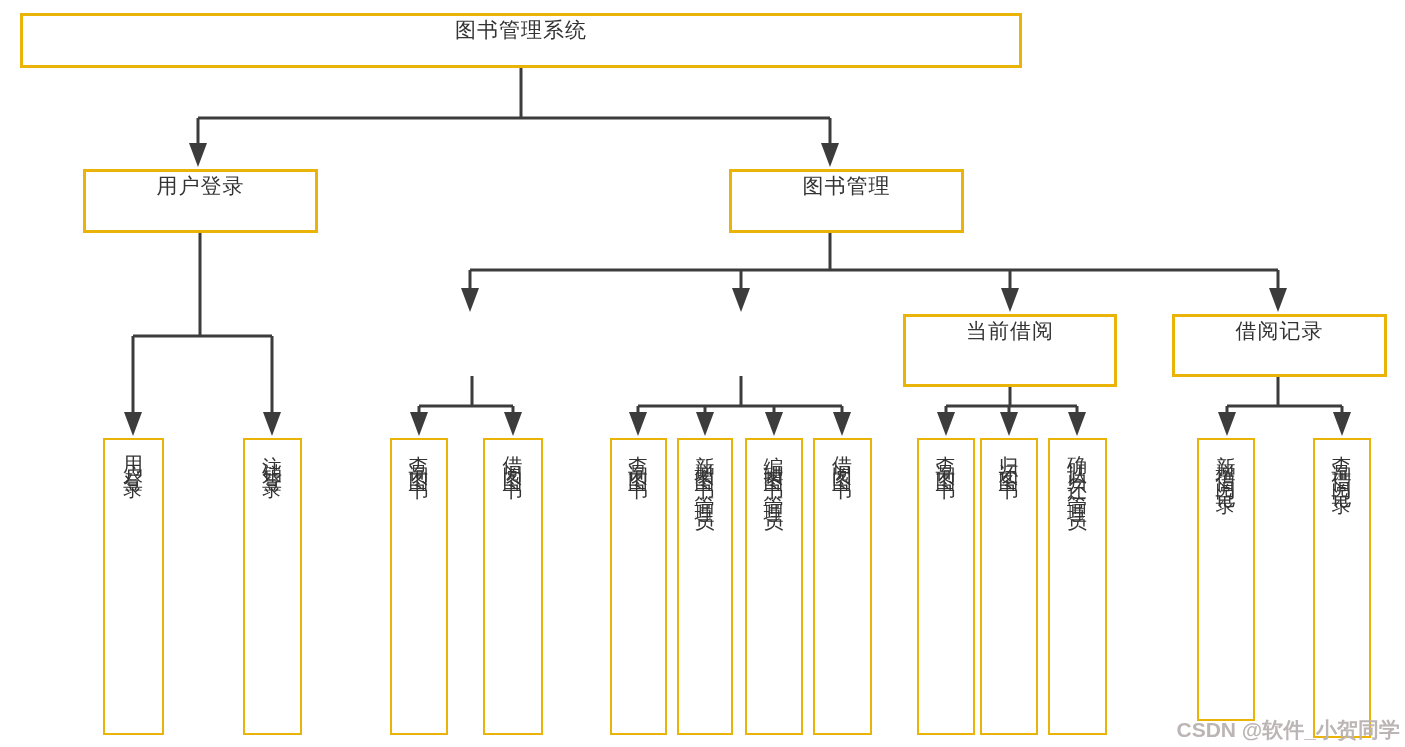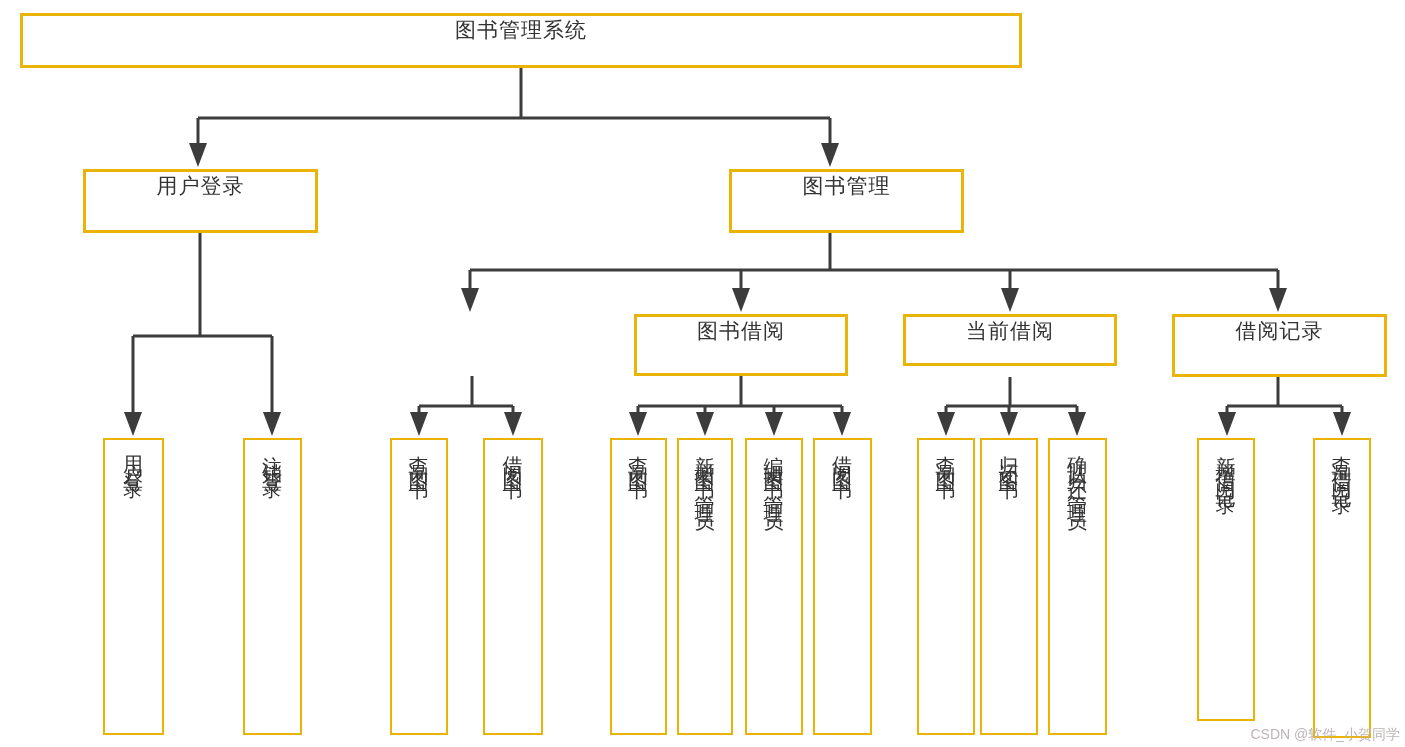--- a/index.html
+++ b/index.html
@@ -41,23 +41,24 @@
     font-size: 20px;
     letter-spacing: 8px;
     line-height: 1;
     white-space: nowrap;
   }
   #watermark {
     position: absolute;
     right: 5px;
     bottom: 3px;
     z-index: 2;
-    font-size: 14px;
+    font-size: 21px;
     color: #bcb5b5;
     white-space: nowrap;
+    font-weight: bold;
   }
 </style>
 </head>
 <body>
 
 <div id="stage">
 
   <svg id="connectors" viewBox="0 0 1405 747" xmlns="http://www.w3.org/2000/svg">
     <path fill="none" stroke="#3c3c3c" stroke-width="3" d="
       M521 68 V118
@@ -121,24 +122,21 @@
     <span class="hlabel">图书管理系统</span>
   </div>
 
   <div class="box" style="left:83px; top:169px; width:235px; height:64px;">
     <span class="hlabel">用户登录</span>
   </div>
   <div class="box" style="left:729px; top:169px; width:235px; height:64px;">
     <span class="hlabel">图书管理</span>
   </div>
 
-  <div class="box" style="left:634px; top:314px; width:214px; height:62px;">
-    <span class="hlabel">图书借阅</span>
-  </div>
-  <div class="box" style="left:903px; top:314px; width:214px; height:52px;">
+  <div class="box" style="left:903px; top:314px; width:214px; height:73px;">
     <span class="hlabel">当前借阅</span>
   </div>
   <div class="box" style="left:1172px; top:314px; width:215px; height:63px;">
     <span class="hlabel">借阅记录</span>
   </div>
 
   <div class="box leaf" style="left:103px; top:438px; width:61px; height:297px;">
     <span class="vlabel">用户登录</span>
   </div>
   <div class="box leaf" style="left:243px; top:438px; width:59px; height:297px;">

